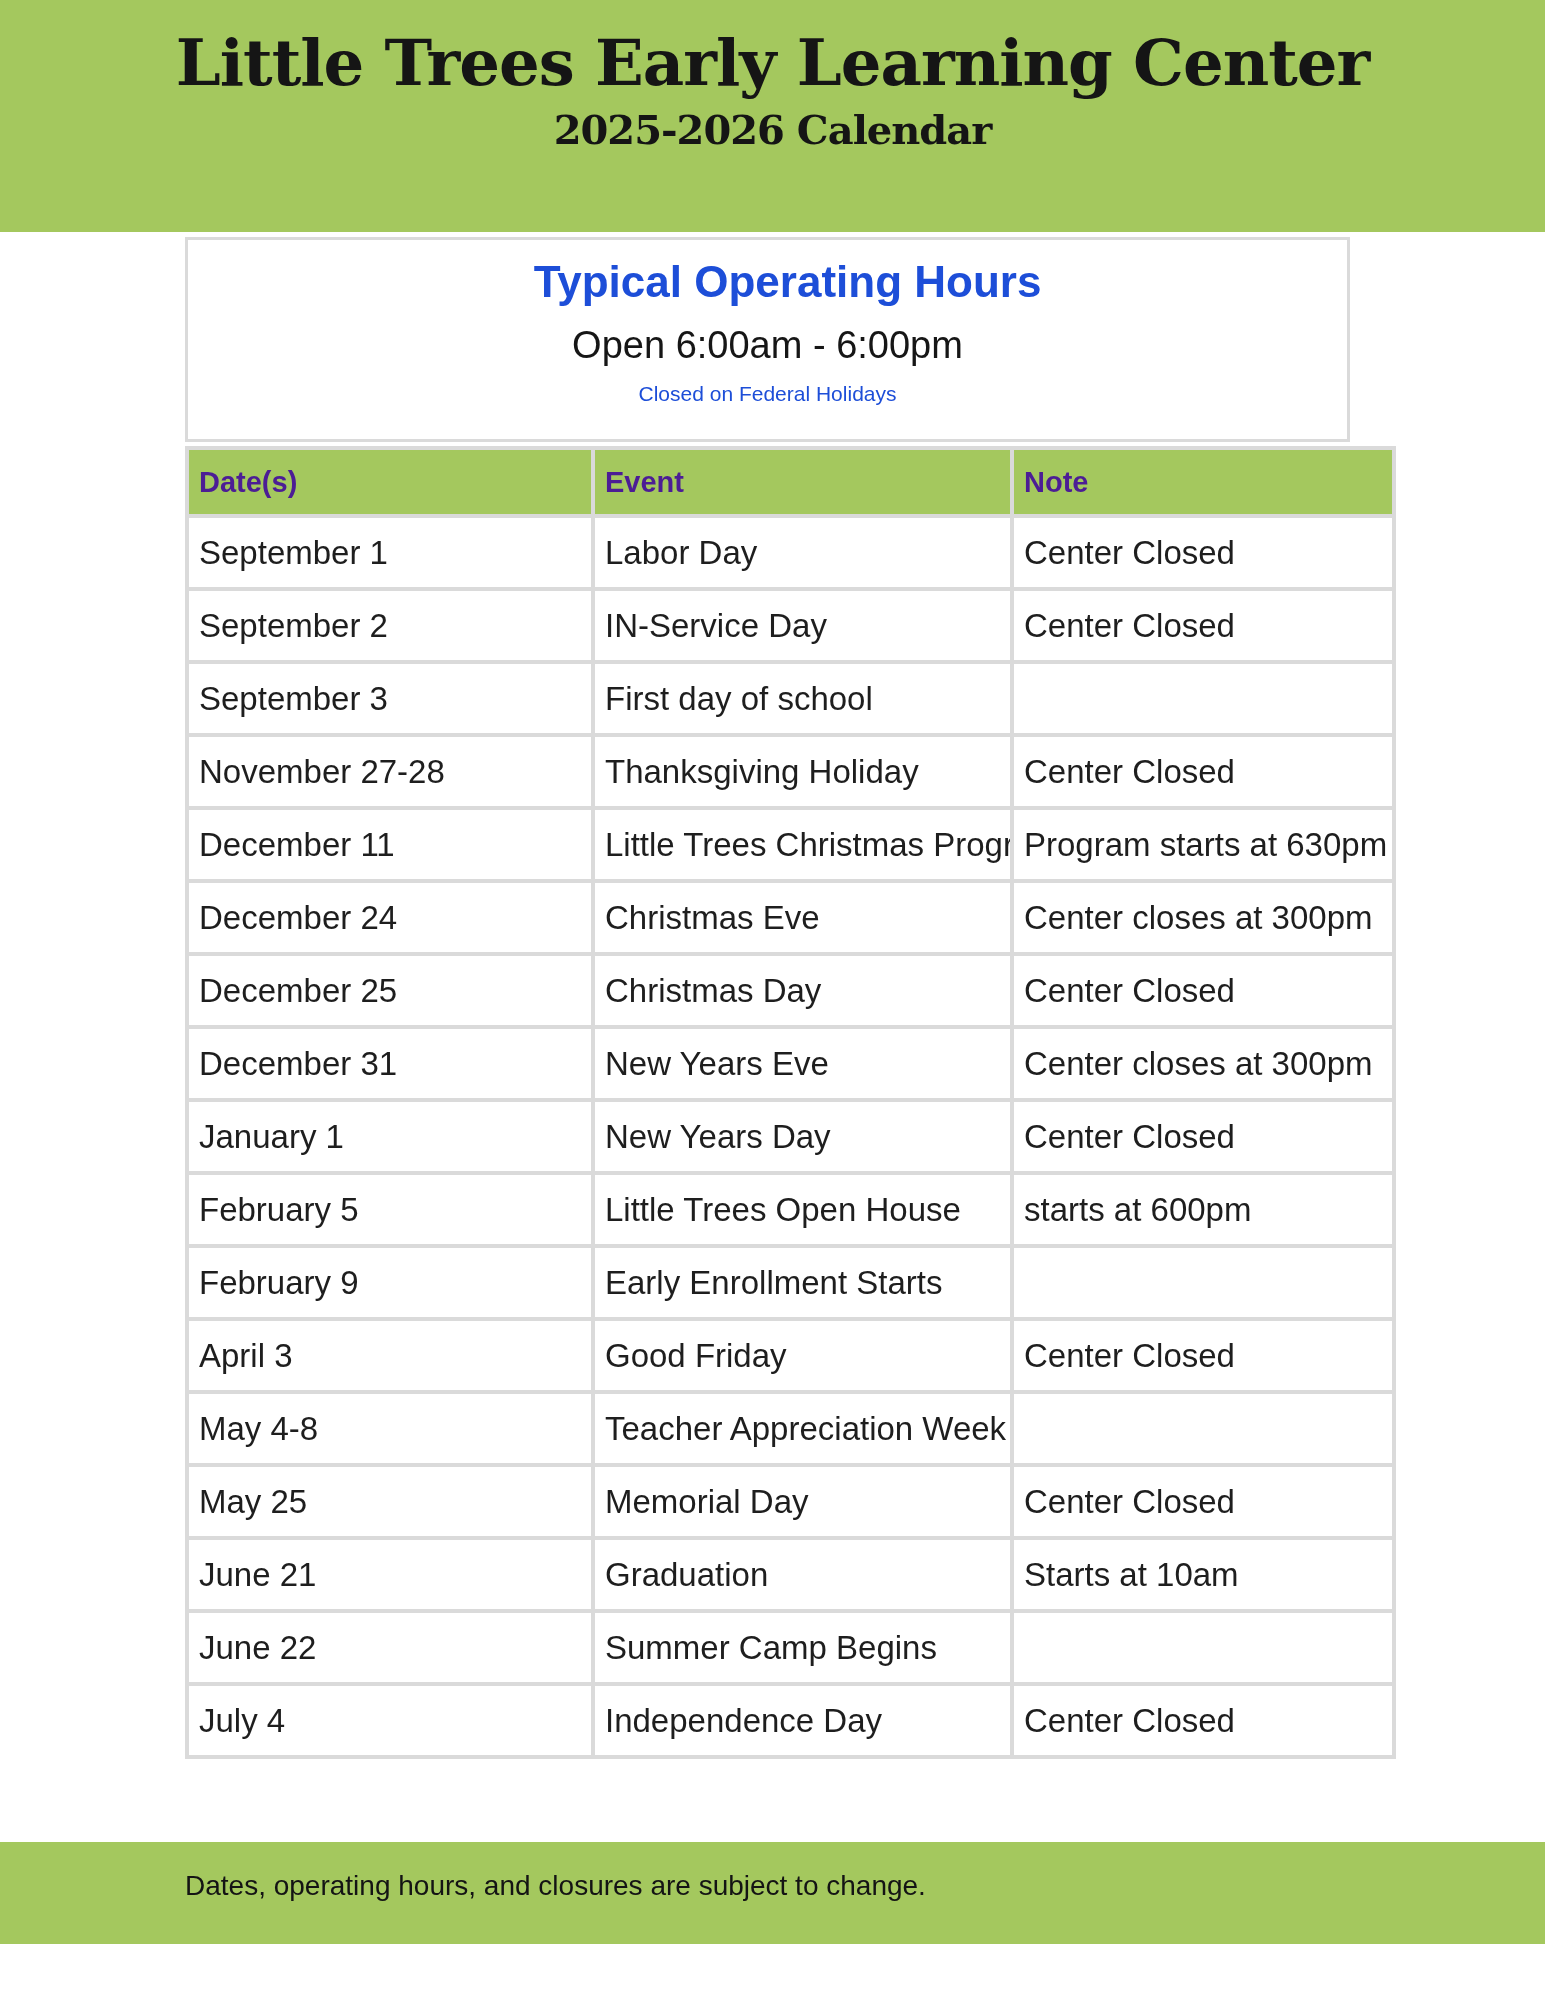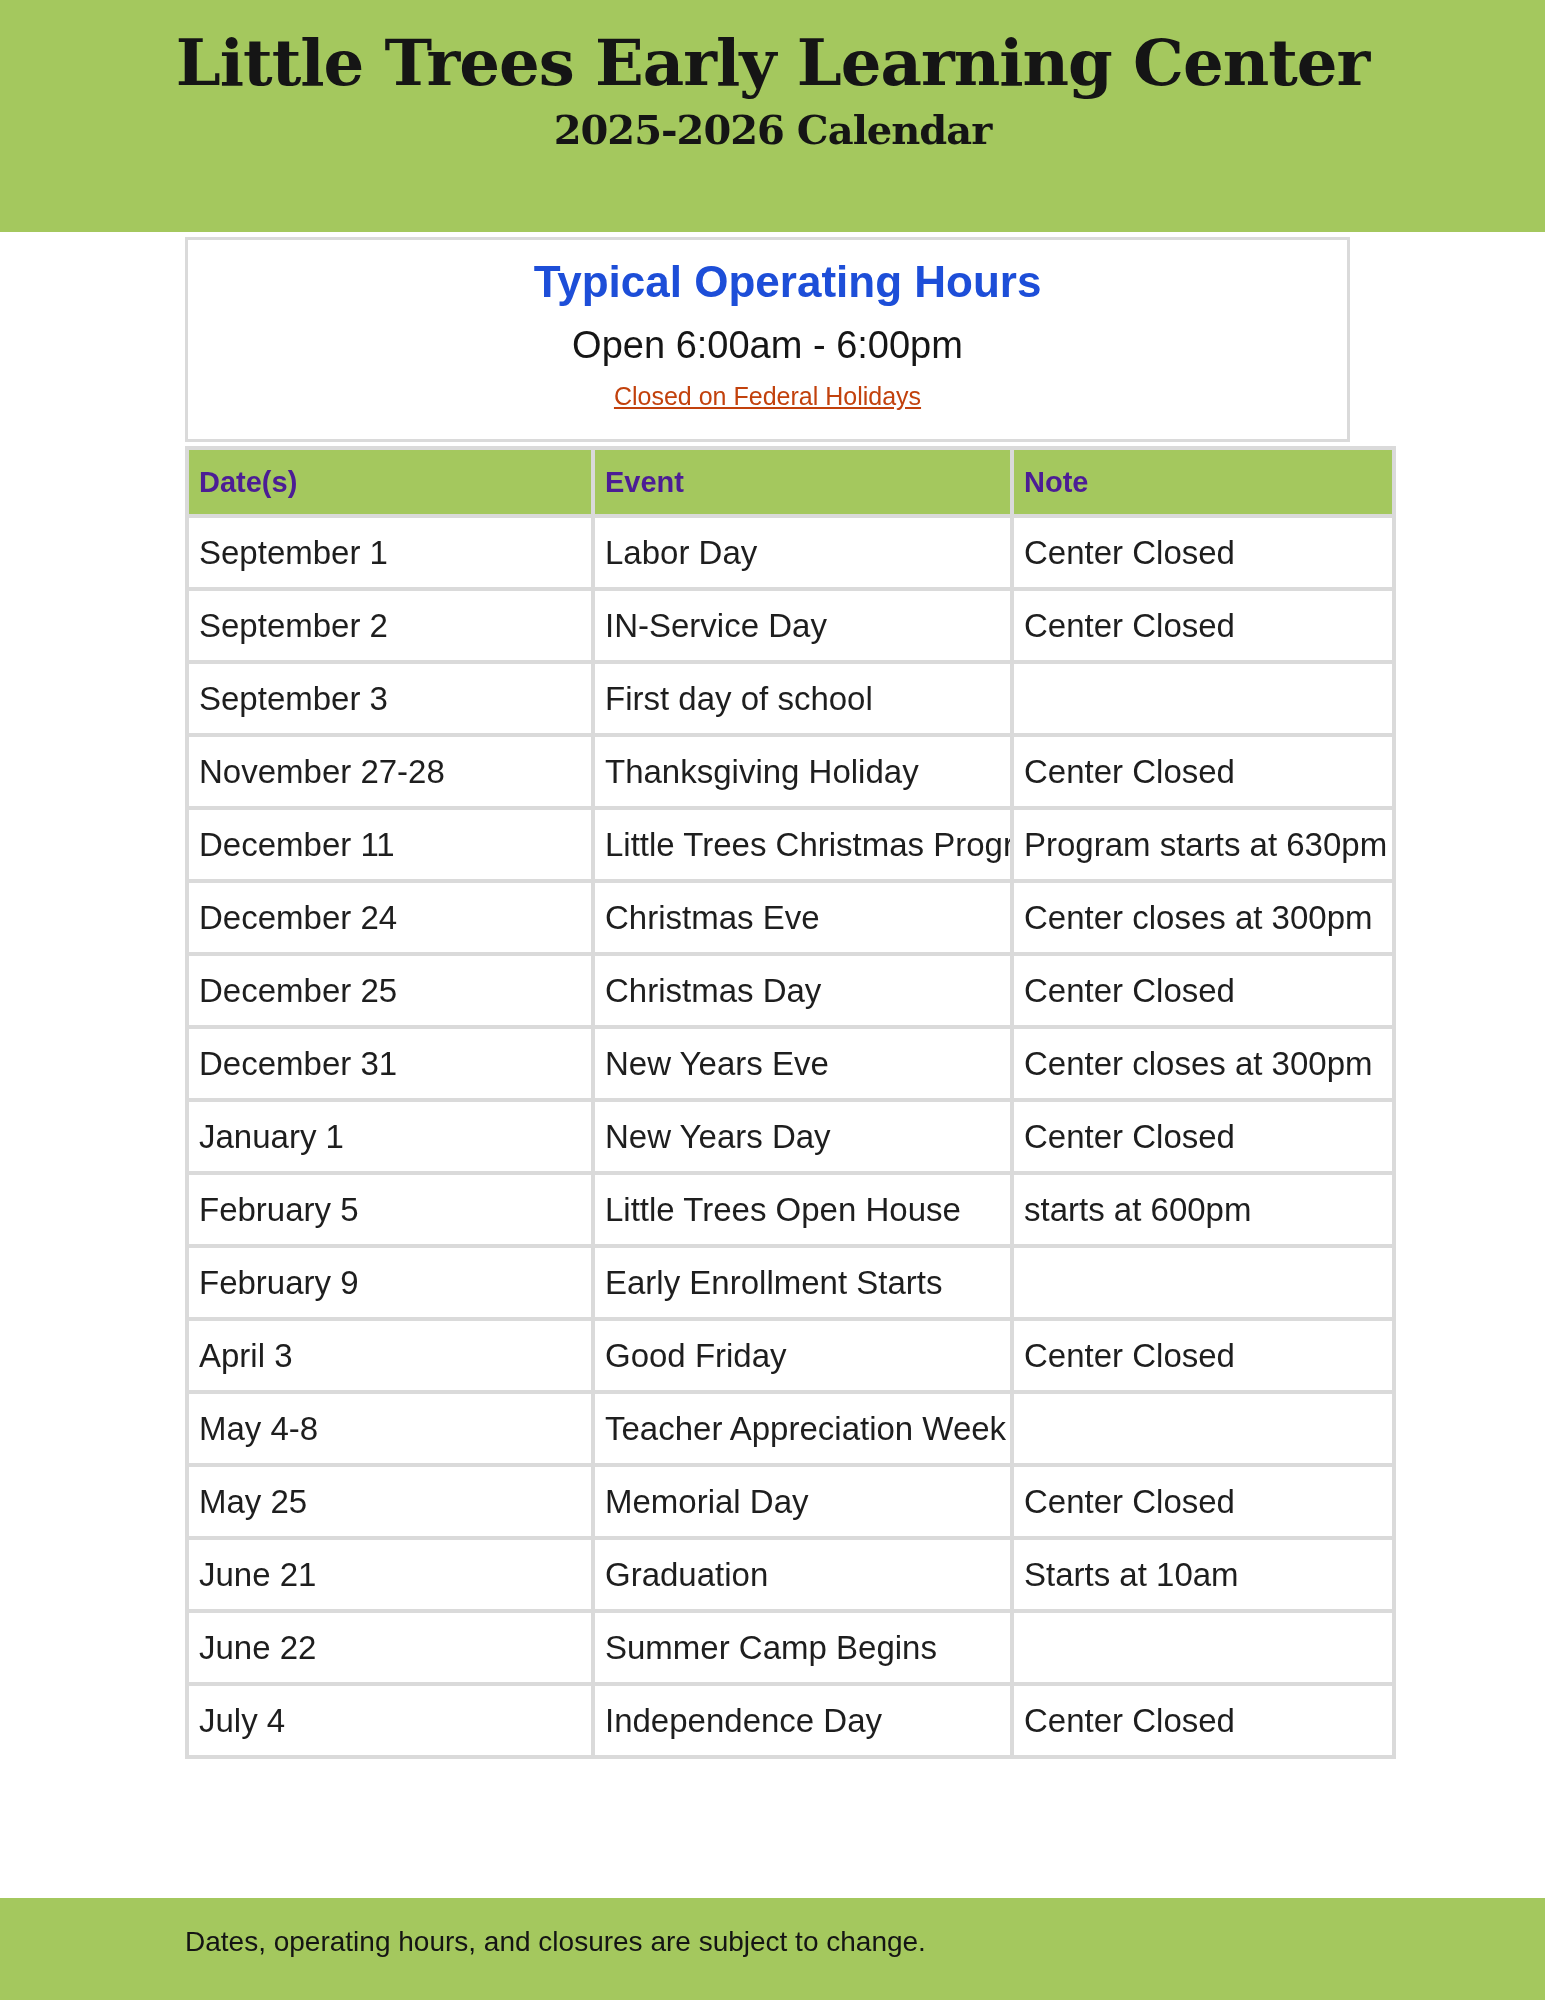--- a/index.html
+++ b/index.html
@@ -61,23 +61,22 @@
     color: #1d4ed8;
     margin-bottom: 17px;
     margin-left: 40px;
   }
   .hours-time {
     font-size: 38px;
     color: #161616;
     margin-bottom: 15px;
   }
   .hours-note {
-    font-size: 25px;
-    color: #c2410c;
-    text-decoration: underline;
+    font-size: 21px;
+    color: #1d4ed8;
   }
 
   
   .calendar {
     position: absolute;
     left: 185px; top: 446px;
     width: 1207px;
     border-collapse: collapse;
     table-layout: fixed;
   }
@@ -102,21 +101,21 @@
     color: var(--text);
     background: #fff;
   }
   .col-date  { width: 406px; }
   .col-event { width: 419px; }
   .col-note  { width: 382px; }
 
   
   .footer {
     position: absolute;
-    left: 0; top: 1898px;
+    left: 0; top: 1842px;
     width: 1545px; height: 102px;
     background: var(--green);
     padding: 28px 0 0 185px;
   }
   .footer-text {
     font-size: 28px;
     color: #141414;
   }
 </style>
 </head>

